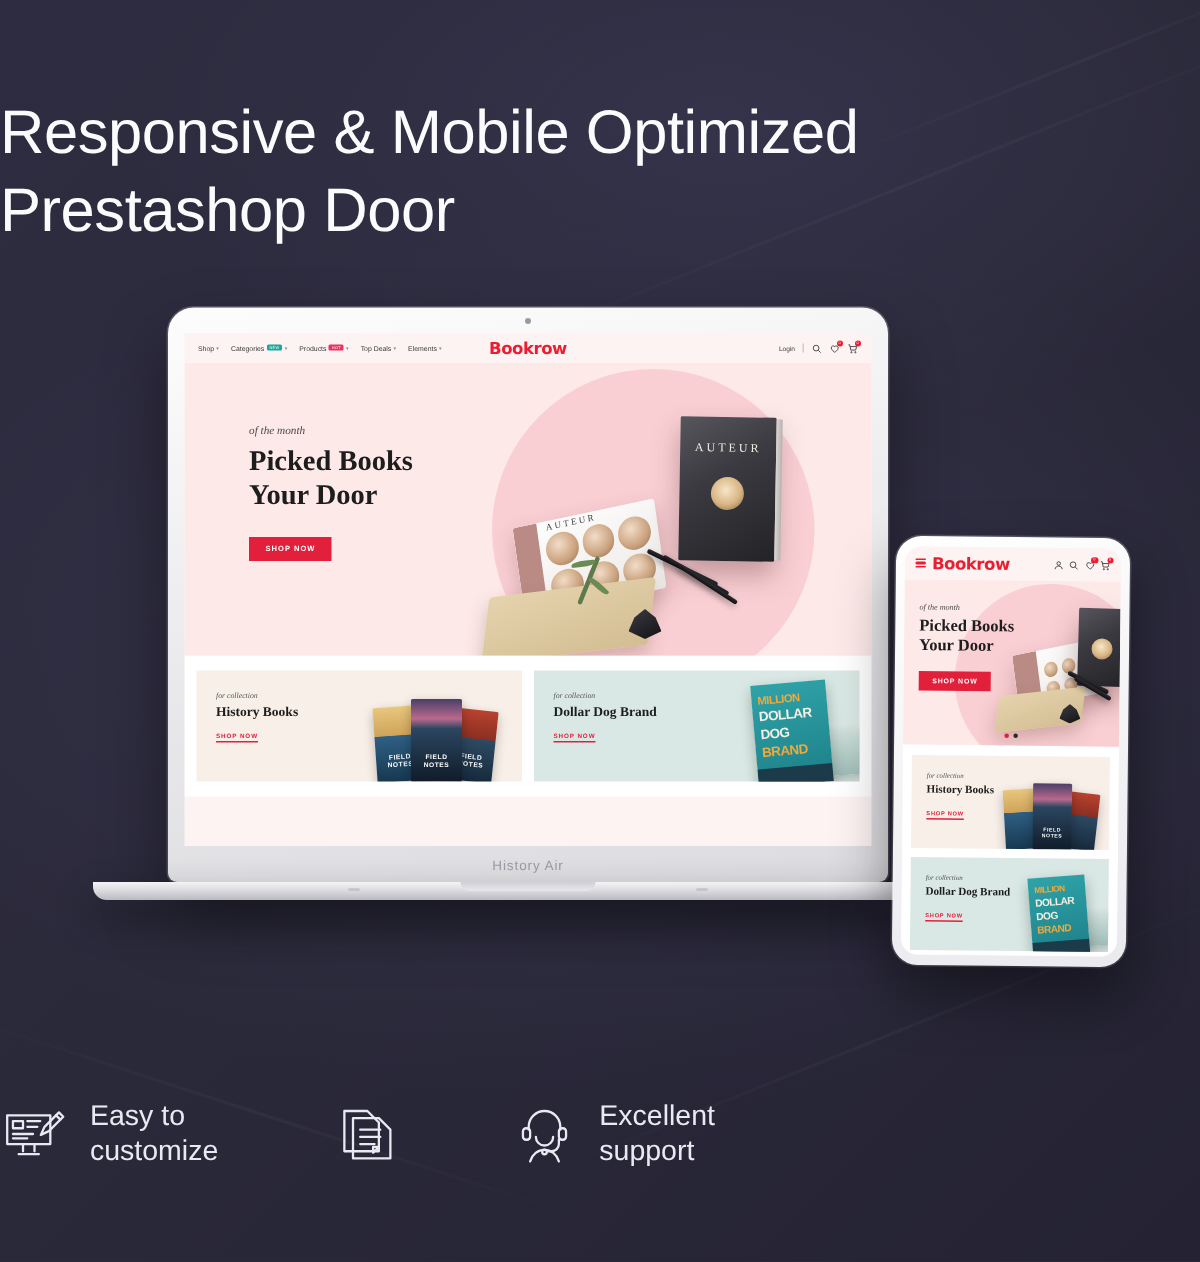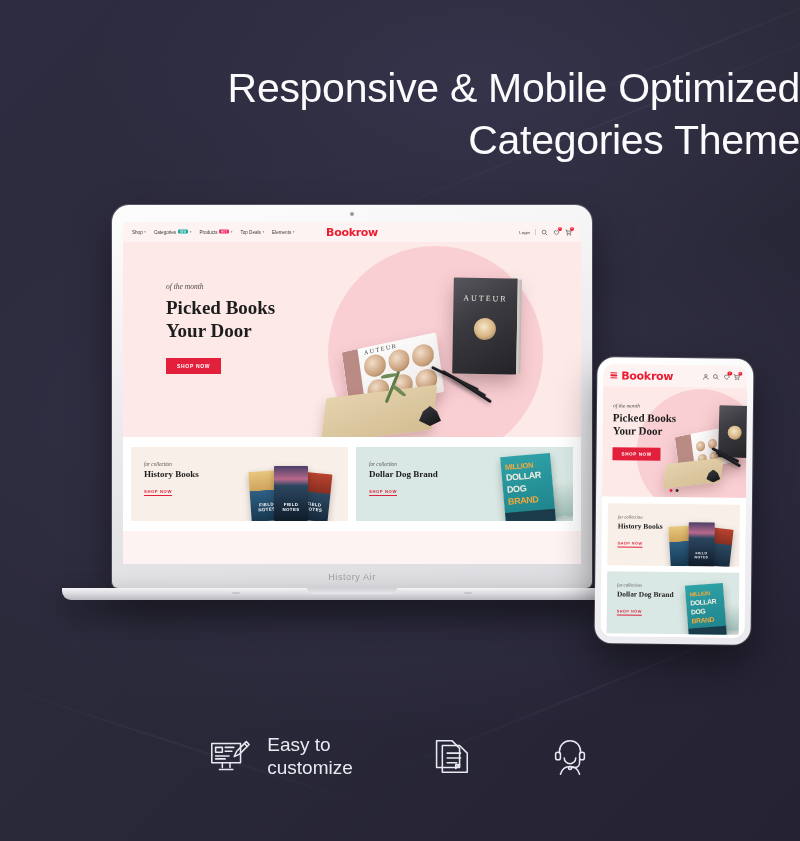--- a/index.html
+++ b/index.html
@@ -22,21 +22,21 @@
     transform: rotate(-22deg); pointer-events: none;
   }
   .s1 { width: 620px; height: 2px; top: 120px; left: 300px; }
   .s2 { width: 520px; height: 2px; top: 690px; left: 330px; }
   .s3 { width: 430px; height: 2px; top: 742px; left: -40px; transform: rotate(18deg); }
   .s4 { width: 360px; height: 2px; top: 40px; left: 540px; }
 
   
   .headline {
     position: absolute; top: 62px; left: 0; width: 800px;
-    text-align: right; color: #fbfbfd;
+    text-align: left; color: #fbfbfd;
     font-size: 41px; line-height: 52px; font-weight: 400;
     letter-spacing: -.3px;
   }
   .headline .l2 { display: block; }
 
   
   .laptop { position: absolute; left: 112px; top: 205px; width: 480px; }
   .lid {
     width: 480px; height: 383px;
     background: linear-gradient(170deg, #fdfdfd 0%, #e9e9ec 55%, #dcdce0 100%);
@@ -227,41 +227,41 @@
   .dots i.on { background: #e3203c; }
   .m-banners { padding: 7px 6px; display: flex; flex-direction: column; gap: 6px; background: #fff; }
   .m-banner { height: 62px; position: relative; overflow: hidden; padding: 11px 0 0 10px; }
   .m-b-eyebrow { font-family: "Liberation Serif", serif; font-style: italic; font-size: 4.6px; color: #555; }
   .m-b-title { font-family: "Liberation Serif", serif; font-weight: 700; font-size: 7.4px; color: #1d1d1d; margin-top: 2px; }
   .m-b-link { margin-top: 7px; font-size: 3.8px; color: #e3203c; letter-spacing: .5px; font-weight: 700; border-bottom: .5px solid #e3203c; display: inline-block; padding-bottom: 1px; }
 
   
   .features {
     position: absolute; bottom: 62px; left: 0; width: 800px;
-    display: flex; justify-content: center; gap: 74px;
+    display: flex; gap: 74px;
   }
   .feature { display: flex; align-items: center; gap: 14px; }
   .feature-icon { width: 46px; height: 46px; color: #e9e9f2; flex: none; }
   .feature-icon svg { width: 100%; height: 100%; display: block; }
   .feature-label { color: #e9e9f2; font-size: 19px; line-height: 23px; }
   .feature-label span { display: block; }
 </style>
 </head>
 <body>
 
 <div class="stage">
   <div class="streak s1"></div>
   <div class="streak s2"></div>
   <div class="streak s3"></div>
   <div class="streak s4"></div>
 </div>
 
 <h1 class="headline">
   <span>Responsive &amp; Mobile Optimized</span>
-  <span class="l2">Categories Theme</span>
+  <span class="l2">Prestashop Door</span>
 </h1>
 
 <div class="laptop">
   <div class="lid">
     <div class="camera"></div>
     <div class="screen">
 
       <div class="site-nav">
         <div class="nav-left">
           <div class="nav-item">
@@ -549,15 +549,19 @@
       <svg viewBox="0 0 48 48" fill="none" stroke="currentColor" stroke-width="1.6" stroke-linecap="round" stroke-linejoin="round">
         <path d="M13 21v-2a11 11 0 0 1 22 0v2"></path>
         <rect x="9" y="20" width="5" height="8" rx="2.2"></rect>
         <rect x="34" y="20" width="5" height="8" rx="2.2"></rect>
         <path d="M34 28v3a5 5 0 0 1-5 5h-3"></path>
           <circle cx="24" cy="36.5" r="1.6"></circle>
         <path d="M18 26a6 6 0 0 0 12 0"></path>
         <path d="M14 43c1.5-5 5.5-8 10-8s8.5 3 10 8"></path>
       </svg>
     </span>
+    <span class="feature-label">
+      <span>Excellent</span>
+      <span>support</span>
+    </span>
   </div>
 
 </div>
 
 </body></html>

